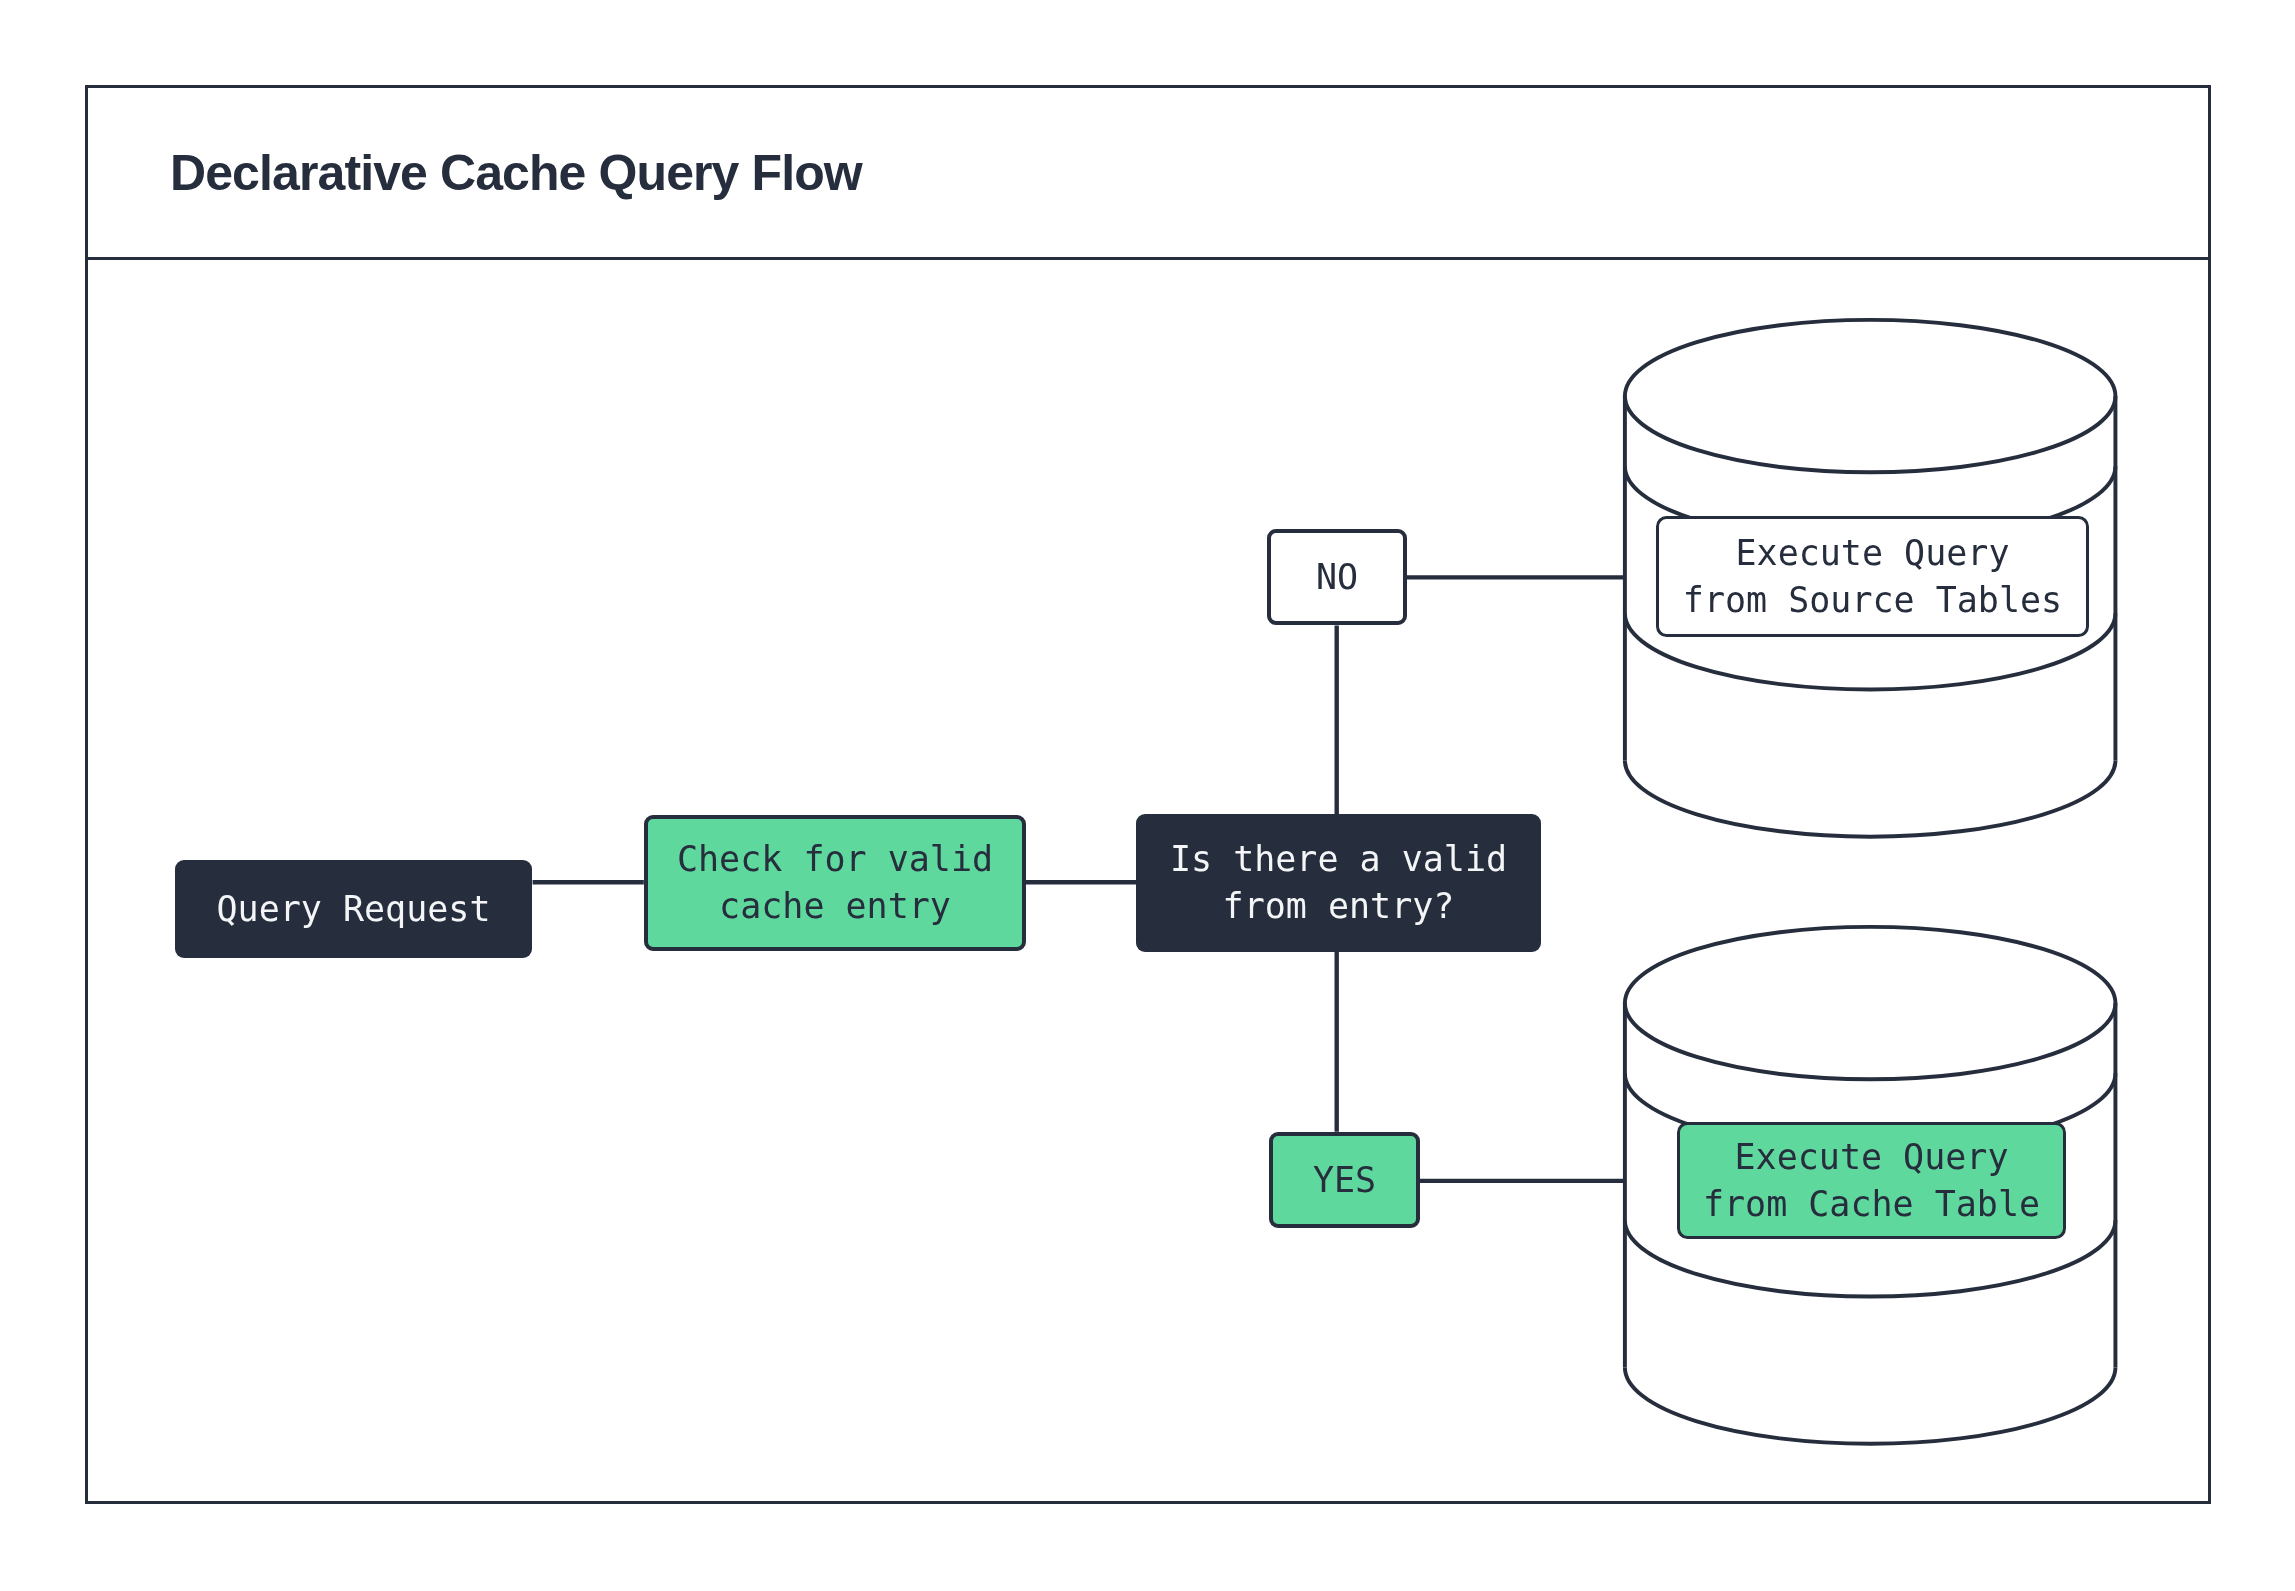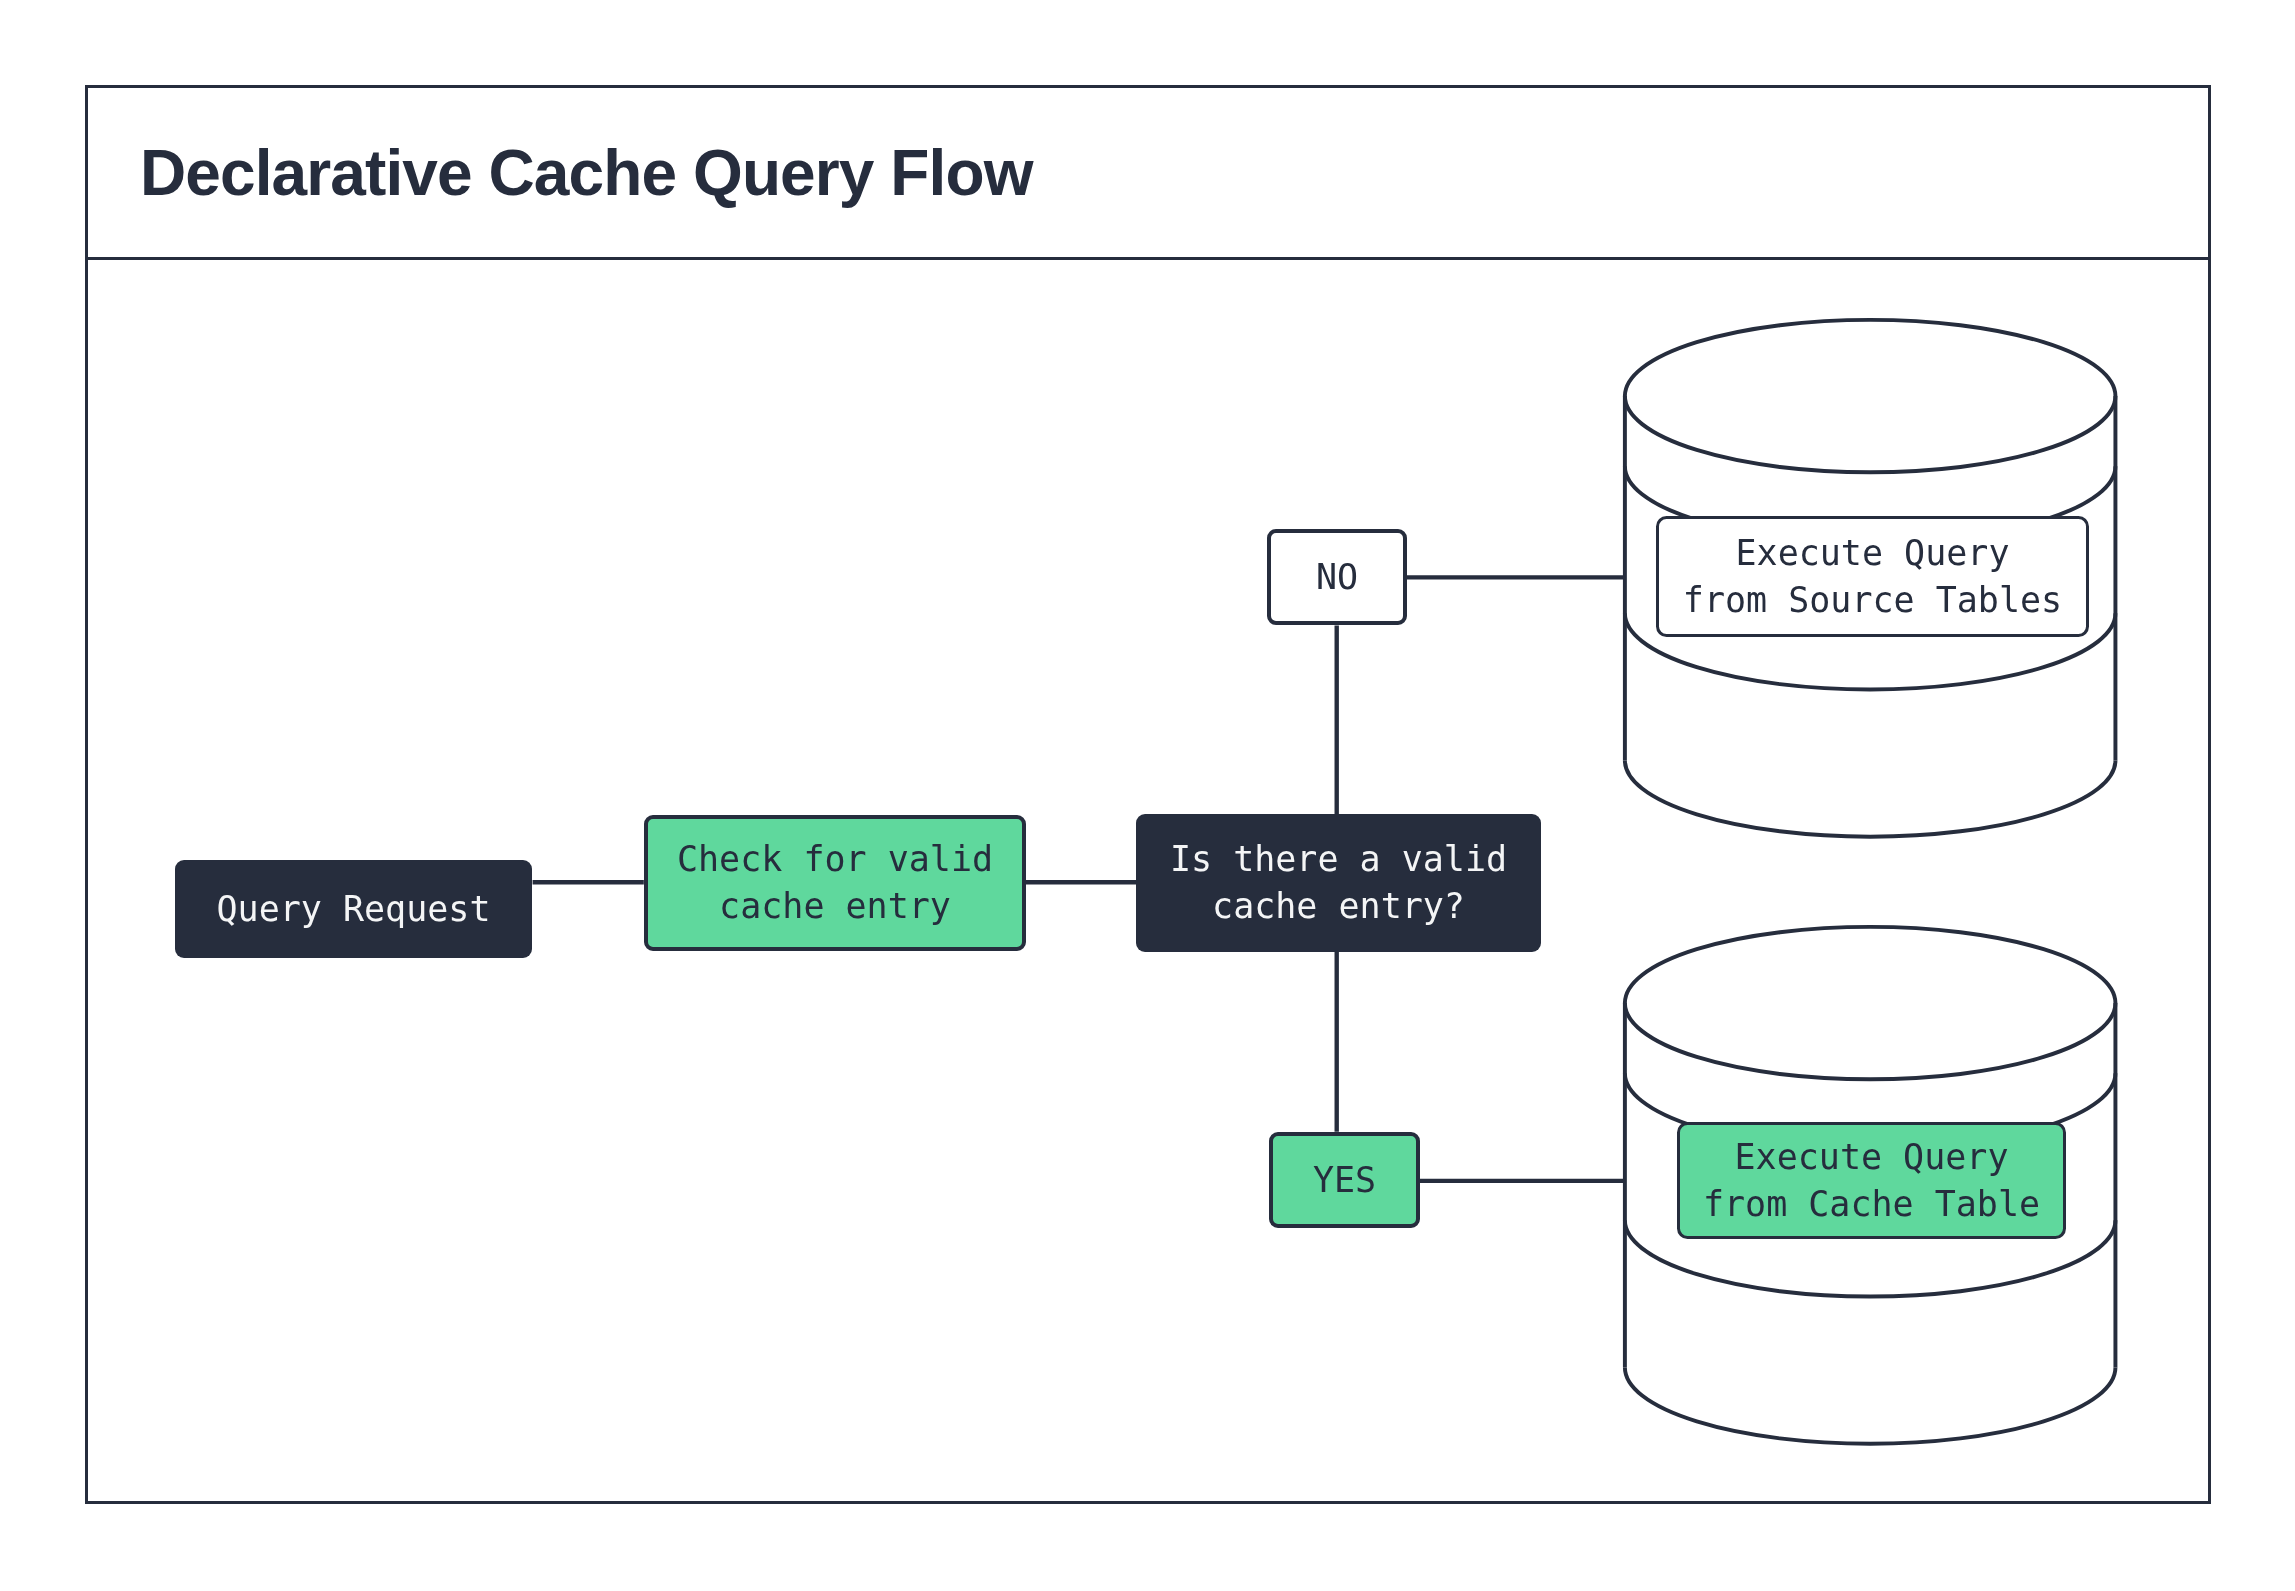--- a/index.html
+++ b/index.html
@@ -13,21 +13,21 @@
   body{width:2295px;height:1591px;position:relative;overflow:hidden;
        font-family:"DejaVu Sans Mono","Liberation Mono",monospace;}
   .canvas{position:absolute;left:0;top:0;width:2295px;height:1591px;background:var(--paper);}
 
   
   .frame{position:absolute;left:85px;top:85px;width:2126px;height:1419px;
          border:3.5px solid var(--ink);background:var(--paper);}
   .titlebar{position:absolute;left:0;top:0;width:100%;height:172px;
             border-bottom:3.5px solid var(--ink);display:flex;align-items:center;}
   .title{font-family:"Liberation Sans","DejaVu Sans",sans-serif;font-weight:bold;
-         font-size:64px;color:var(--ink);padding-left:52px;letter-spacing:-0.9px;}
+         font-size:50px;color:var(--ink);padding-left:52px;letter-spacing:-0.9px;margin-left:30px;}
 
   
   svg.layer{position:absolute;left:0;top:0;width:2295px;height:1591px;z-index:1;}
   .stroke{stroke:var(--ink);fill:none;}
 
   
   .node{position:absolute;z-index:2;display:flex;align-items:center;justify-content:center;
         text-align:center;white-space:pre-line;font-size:35px;line-height:47px;
         color:var(--ink);border-radius:9px;}
   .node-dark{background:var(--ink);color:var(--text-light);}
@@ -78,21 +78,21 @@
       <path class="stroke" stroke-width="4.5" d="M1855 1561 A280 87 0 0 0 2415 1561"></path>
       <path class="stroke" stroke-width="4.5" d="M1855 1145 V1561 M2415 1145 V1561"></path>
       <ellipse cx="2135" cy="1145" rx="280" ry="87" fill="#ffffff" class="stroke" stroke-width="4.5"></ellipse>
     </g>
   </svg>
 
   <div class="node node-dark" id="query-request">Query Request</div>
   <div class="node node-green" id="check-cache">Check for valid
 cache entry</div>
   <div class="node node-dark" id="decision">Is there a valid
-cache entry?</div>
+from entry?</div>
   <div class="node node-white" id="branch-no">NO</div>
   <div class="node node-green" id="branch-yes">YES</div>
   <div class="node node-white" id="execute-source">Execute Query
 from Source Tables</div>
   <div class="node node-green" id="execute-cache">Execute Query
 from Cache Table</div>
 
 </div>
 
 

